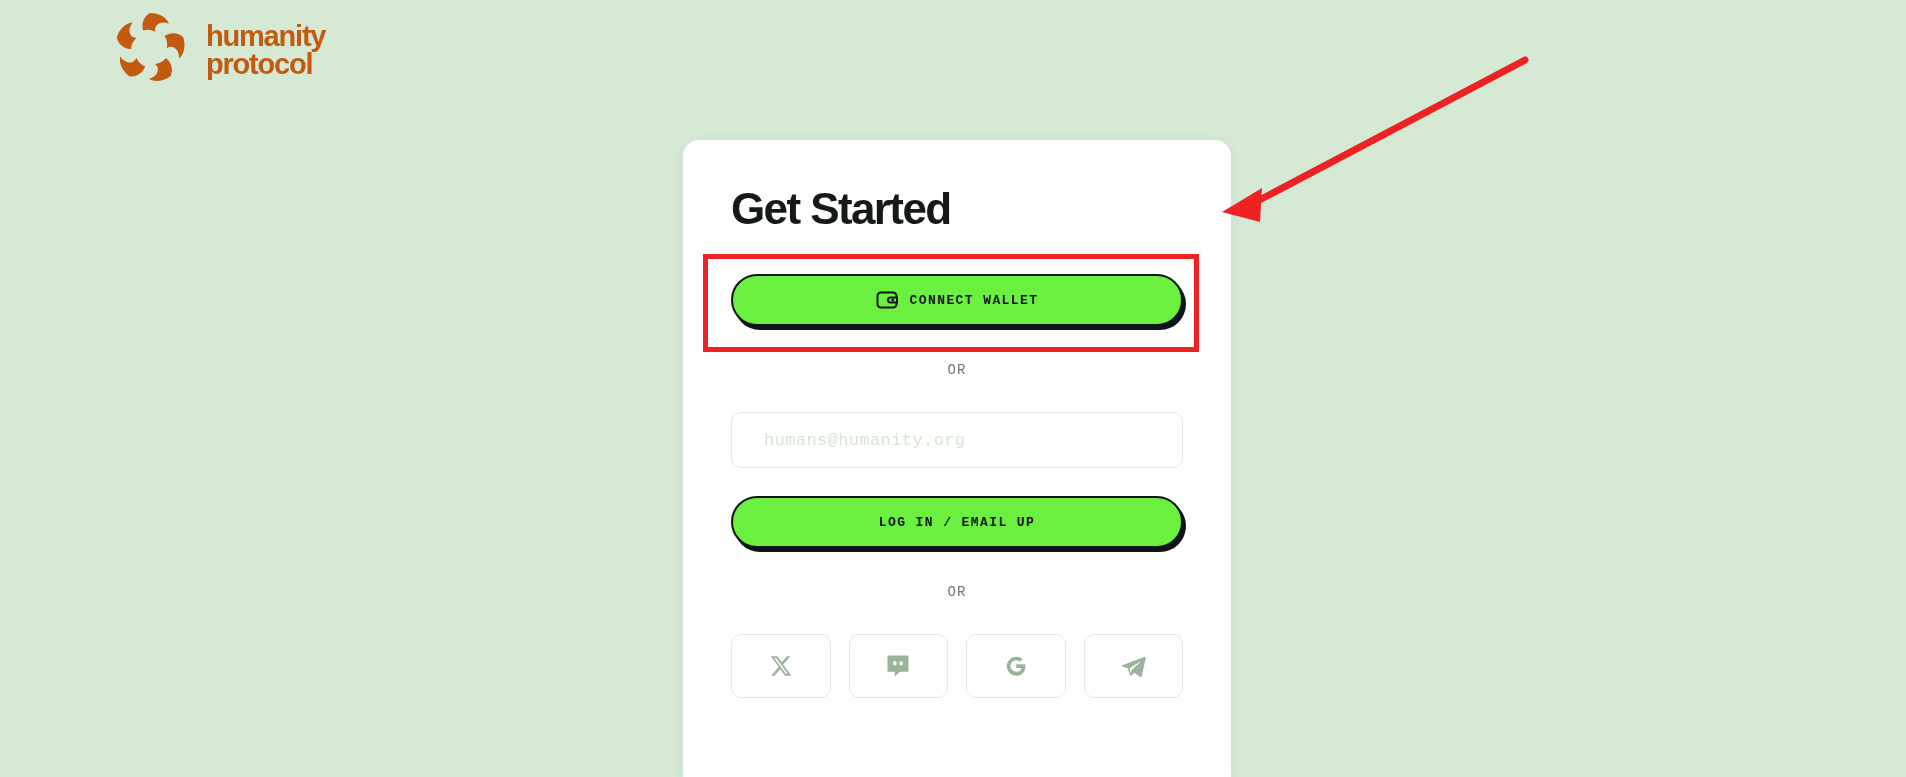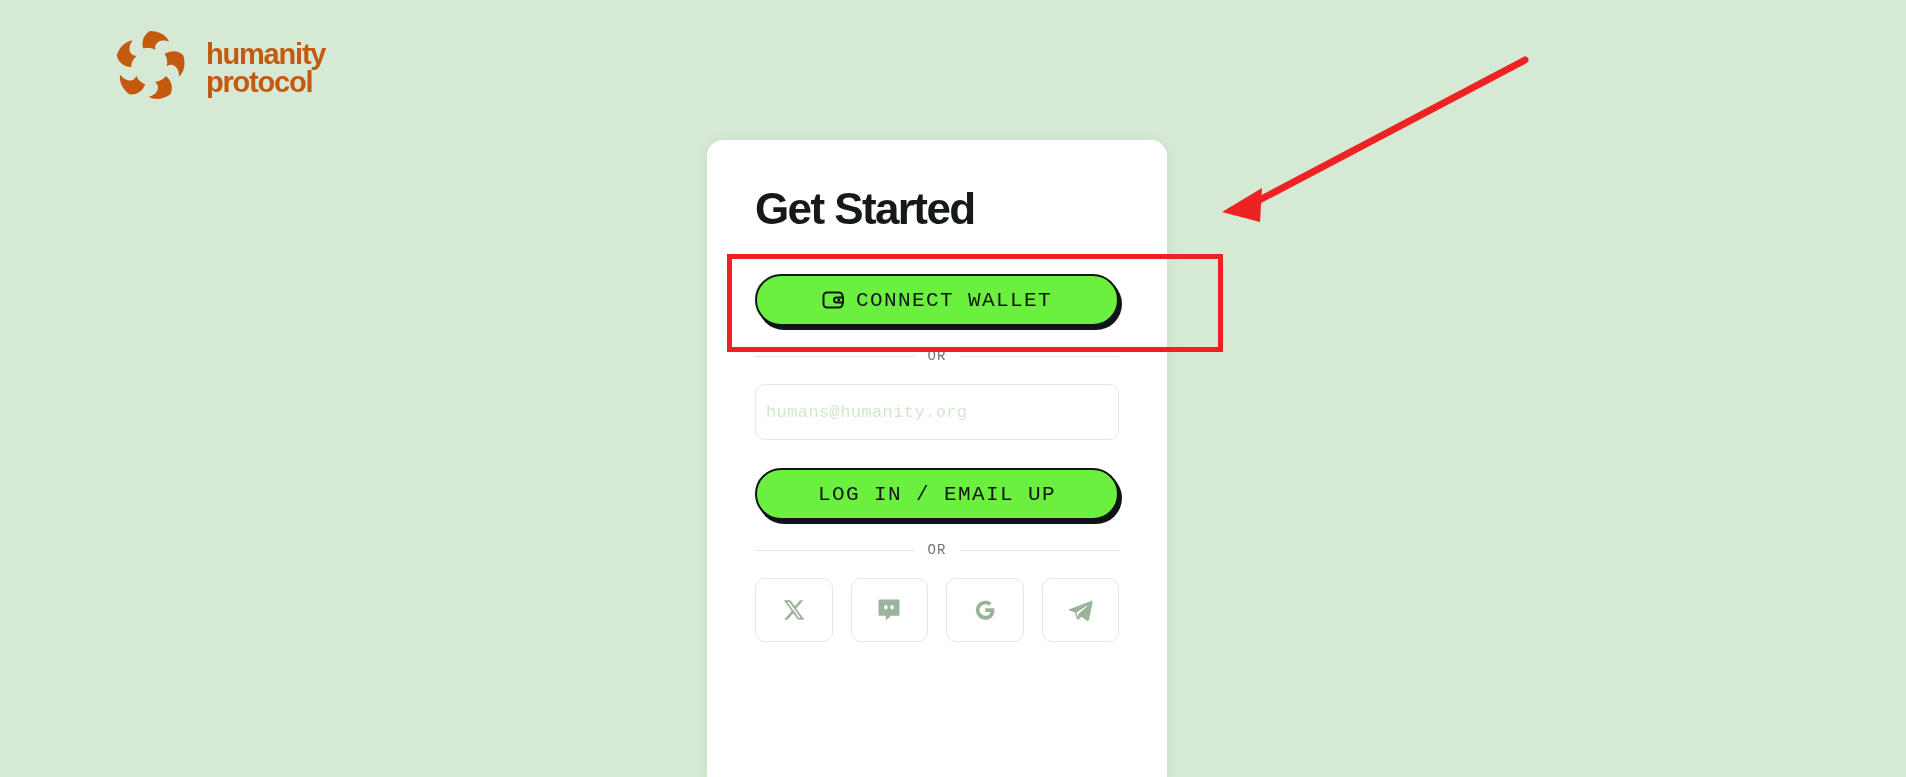--- a/index.html
+++ b/index.html
@@ -12,48 +12,47 @@
     overflow: hidden;
     background: #d6e9d5;
     font-family: "Liberation Sans", sans-serif;
     position: relative;
   }
 
   
   .brand {
     position: absolute;
     left: 112px;
-    top: 28px;
+    top: 10px;
     display: flex;
     align-items: center;
     gap: 18px;
   }
   .brand-mark {
     width: 76px;
     height: 76px;
     display: block;
   }
   .brand-wordmark {
     display: block;
     margin-top: 4px;
   }
 
   
   .card {
     position: absolute;
     left: 683px;
     top: 140px;
-    width: 460px;
+    width: 548px;
     min-height: 637px;
     background: #ffffff;
     border-radius: 16px 16px 0 0;
     box-sizing: border-box;
     padding: 46px 48px 0 48px;
     box-shadow: 0 2px 14px rgba(40,60,40,0.07);
-    margin-left: 24px;
   }
 
   .card-title {
     font-family: "Liberation Sans", sans-serif;
     font-size: 44px;
     font-weight: 700;
     letter-spacing: -1.6px;
     color: #15191a;
     margin: 0 0 42px 0;
     line-height: 1.05;
@@ -68,22 +67,22 @@
     gap: 12px;
     width: 100%;
     height: 52px;
     box-sizing: border-box;
     background: #6cf03f;
     border: 2px solid #111416;
     border-radius: 999px;
     box-shadow: 3px 4px 0 0 #111416;
     color: #111416;
     font-family: "Liberation Mono", monospace;
-    font-size: 21px;
-    font-weight: 400;
+    font-size: 13px;
+    font-weight: 700;
     letter-spacing: 1.4px;
     cursor: pointer;
     padding: 0;
   }
   .wallet-icon { display: block; }
 
   .connect-wrap {
     position: relative;
     margin-bottom: 10px;
   }
@@ -98,20 +97,21 @@
     box-sizing: border-box;
     pointer-events: none;
   }
 
   
   .or-row {
     display: flex;
     align-items: center;
     gap: 14px;
     margin: 22px 0 20px 0;
+    flex-direction: column;
   }
   .or-row .rule {
     flex: 1;
     height: 1px;
     background: #e2e4e2;
   }
   .or-row .or-label {
     font-family: "Liberation Mono", monospace;
     font-size: 14px;
     letter-spacing: 1px;
@@ -127,21 +127,21 @@
     display: block;
     margin-bottom: 13px;
   }
   .email-input {
     width: 100%;
     height: 56px;
     box-sizing: border-box;
     border: 1px solid #e5e8e5;
     border-radius: 10px;
     background: #ffffff;
-    padding: 0 10px;
+    padding: 0 32px;
     font-family: "Liberation Mono", monospace;
     font-size: 17px;
     letter-spacing: 0.4px;
     color: #15191a;
     outline: none;
   }
   .email-input::placeholder {
     color: #d3e7cf;
   }
 

